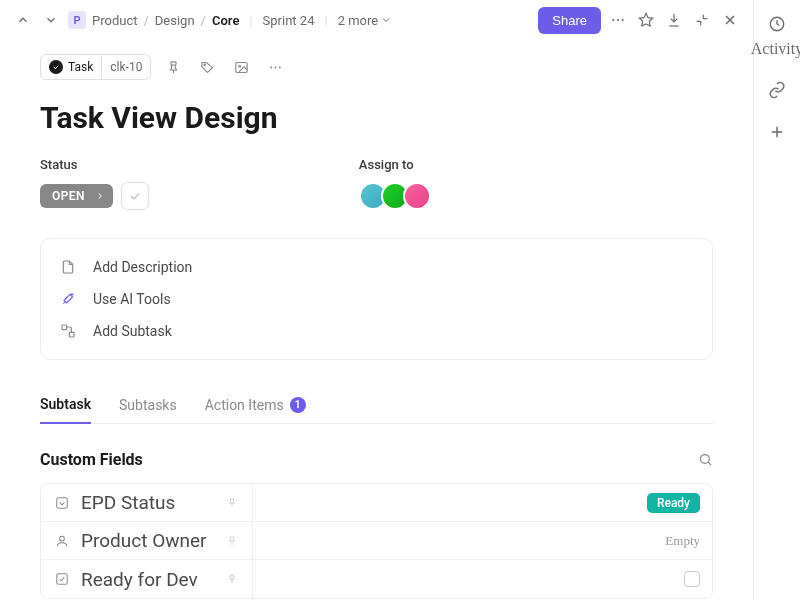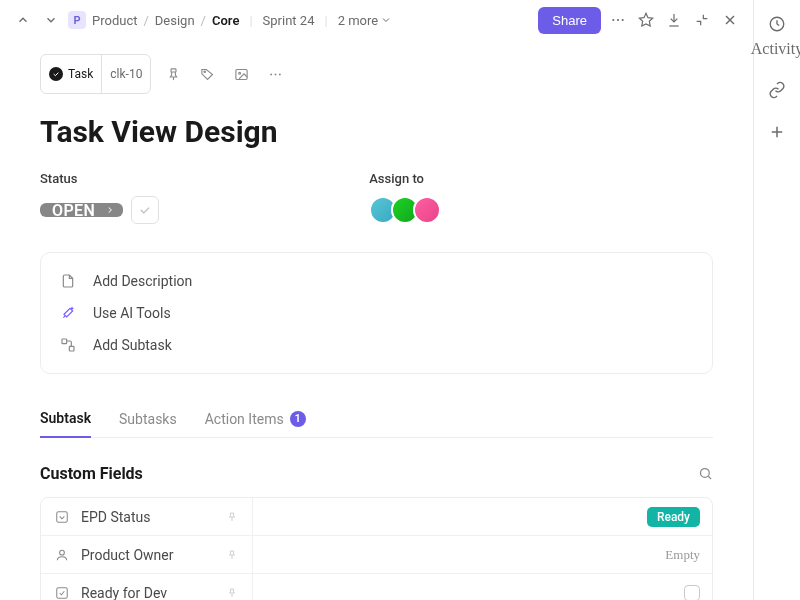--- a/index.html
+++ b/index.html
@@ -16,33 +16,33 @@
 .crumb-badge { width:18px; height:18px; border-radius:4px; background:#e6e4ff; color:#6b5fd8; font-size:11px; font-weight:600; display:flex; align-items:center; justify-content:center; }
 .crumbs .sep { color:#bdbdbd; }
 .crumbs .crumb { cursor:pointer; }
 .crumbs .crumb.strong { color:#1a1a1a; font-weight:600; }
 .crumbs .more { display:flex; align-items:center; gap:2px; cursor:pointer; }
 .share-btn { background:#6c5ce7; color:#fff; border:none; border-radius:6px; padding:6px 14px; font-size:13px; font-weight:500; cursor:pointer; }
 .top-ico { width:22px; height:22px; display:flex; align-items:center; justify-content:center; color:#6b6b6b; cursor:pointer; }
 
 .content { padding: 14px 40px 0 40px; overflow-y:auto; height: calc(600px - 40px); }
 .chips { display:flex; align-items:center; gap:10px; }
-.chip-group { display:flex; align-items:center; border:1px solid #e0e0e0; border-radius:6px; overflow:hidden; height:40px; }
+.chip-group { display:flex; align-items:center; border:1px solid #e0e0e0; border-radius:6px; overflow:hidden; height:26px; }
 .chip-left { display:flex; align-items:center; gap:5px; padding:0 8px; font-size:12px; border-right:1px solid #e0e0e0; height:100%; }
 .chip-left .dot { width:14px; height:14px; border-radius:50%; background:#1a1a1a; display:flex; align-items:center; justify-content:center; }
 .chip-right { padding:0 8px; font-size:12px; color:#6b6b6b; }
 .chip-ico { width:24px; height:24px; display:flex; align-items:center; justify-content:center; color:#8a8a8a; cursor:pointer; }
 
 .title { font-size:30px; font-weight:700; margin-top:20px; }
 
 .meta-row { display:flex; margin-top:22px; gap: 60px; }
 .meta-col { display:flex; flex-direction:column; gap:10px; }
 .meta-label { font-size:13px; color:#3a3a3a; font-weight:500; }
 .status-row { display:flex; align-items:center; gap:8px; }
-.status-pill { background:#878787; color:#fff; border-radius:6px; height:14px; display:flex; align-items:center; padding:0 8px 0 12px; font-size:16px; font-weight:600; letter-spacing:0.4px; gap:10px; cursor:pointer; }
+.status-pill { background:#878787; color:#fff; border-radius:6px; height:24px; display:flex; align-items:center; padding:0 8px 0 12px; font-size:12px; font-weight:600; letter-spacing:0.4px; gap:10px; cursor:pointer; }
 .status-pill .chev { opacity:0.85; }
 .check-box { width:28px; height:28px; border:1px solid #e0e0e0; border-radius:6px; display:flex; align-items:center; justify-content:center; color:#bdbdbd; cursor:pointer; }
 .avatars { display:flex; margin-left: 200px; }
 .avatar { width:28px; height:28px; border-radius:50%; border:2px solid #fff; margin-left:-6px; }
 .avatar:first-child { margin-left:0; }
 
 .card { border:1px solid #ececec; border-radius:10px; margin-top:28px; padding:12px 4px; }
 .card-row { display:flex; align-items:center; gap:16px; padding:8px 14px; color:#4a4a4a; font-size:14px; cursor:pointer; }
 .card-row .ic { width:18px; color:#8a8a8a; display:flex; align-items:center; justify-content:center; }
 .card-row.ai .ic { color:#7a5cff; }
@@ -53,21 +53,21 @@
 .tab.active { color:#1a1a1a; font-weight:600; border-bottom:2px solid #6c5ce7; margin-bottom:-1px; }
 .tab .badge { background:#6c5ce7; color:#fff; font-size:11px; width:16px; height:16px; border-radius:50%; display:flex; align-items:center; justify-content:center; font-weight:600; }
 
 .section-head { display:flex; align-items:center; justify-content:space-between; margin-top:26px; }
 .section-head h3 { font-size:16px; font-weight:700; }
 .section-head .search-ico { color:#8a8a8a; cursor:pointer; }
 
 .cf-table { margin-top:14px; border:1px solid #ececec; border-radius:8px; overflow:hidden; }
 .cf-row { display:flex; align-items:center; height:38px; border-bottom:1px solid #f0f0f0; }
 .cf-row:last-child { border-bottom:none; }
-.cf-left { width:212px; display:flex; align-items:center; padding:0 14px; gap:10px; color:#4a4a4a; border-right:1px solid #f0f0f0; height:100%; font-size:14px; }
+.cf-left { width:212px; display:flex; align-items:center; padding:0 14px; gap:10px; color:#4a4a4a; border-right:1px solid #f0f0f0; height:100%; font-size:19px; }
 .cf-left .pin { margin-left:auto; color:#c9c9c9; }
 .cf-left .fic { color:#8a8a8a; width:16px; display:flex; }
 .cf-right { flex:1; padding:0 12px; display:flex; align-items:center;justify-content:flex-end; }
 .tag-ready { background:#12b5a5; color:#fff; font-size:12px; font-weight:500; padding:3px 10px; border-radius:5px; }
 .empty-txt { color:#9a9a9a; font-size:13px;font-family:Liberation Serif, serif; }
 .chk { width:16px; height:16px; border:1.5px solid #c9c9c9; border-radius:4px; cursor:pointer; }
 svg { display:block; }
 </style>
 </head>
 <body>

